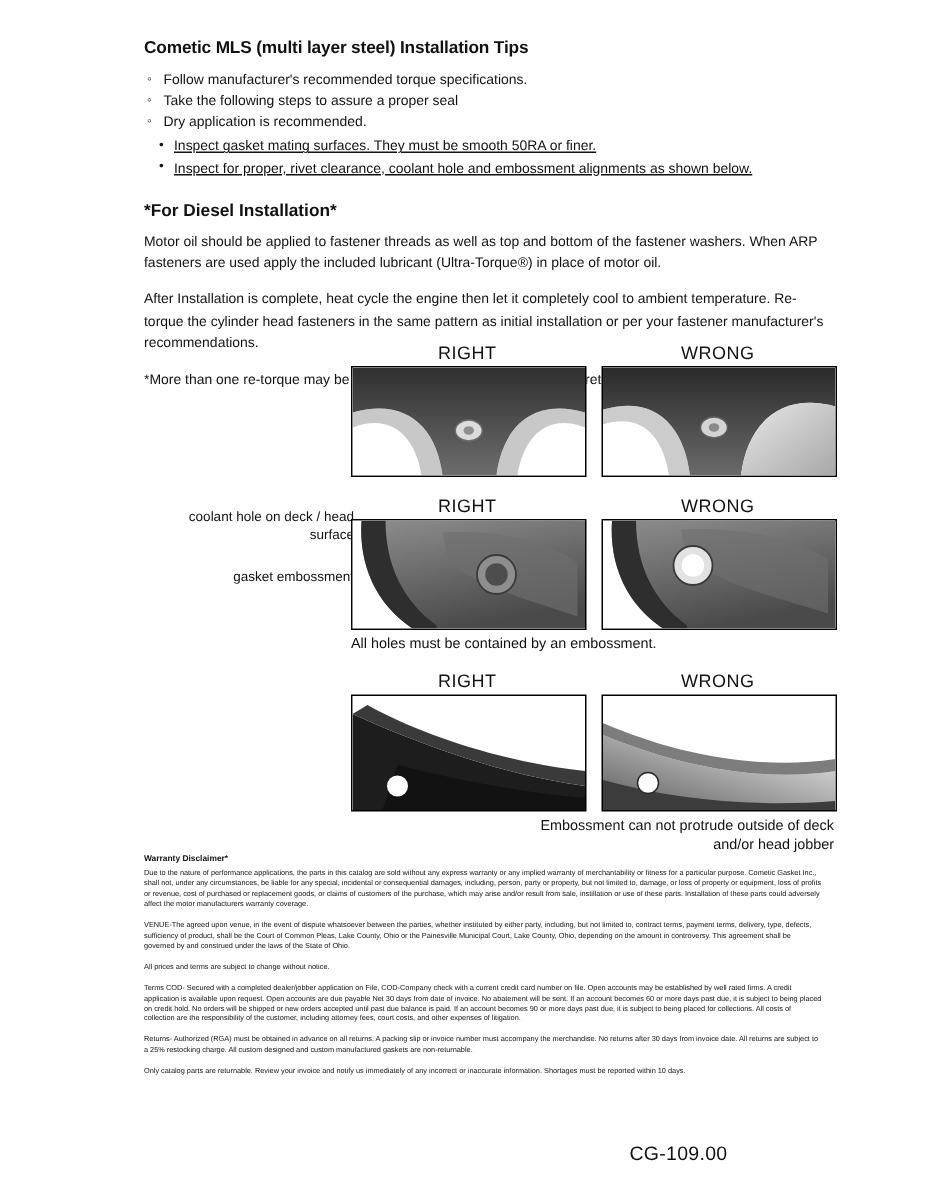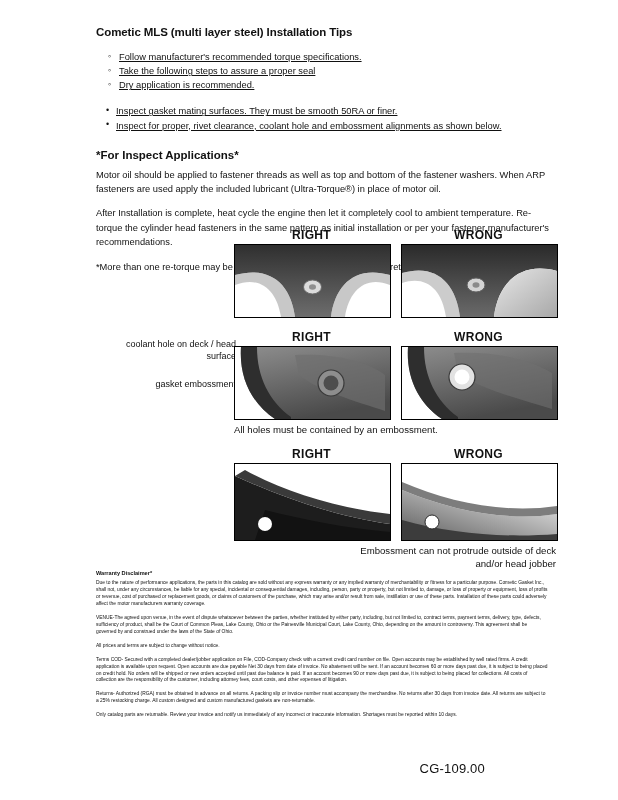--- a/index.html
+++ b/index.html
@@ -28,23 +28,22 @@
     width: 460px;
   }
   h1.title {
     font-size: 11.5px;
     font-weight: bold;
     margin: 0 0 8px 0;
     letter-spacing: -0.1px;
   }
   ul.bullets {
     list-style: none;
-    margin: 12px;
+    margin: 2px;
     padding: 0;
-    text-decoration: underline;
   }
   ul.bullets > li {
     font-size: 9.3px;
     line-height: 1.52;
     padding-left: 11px;
     position: relative;
   }
   ul.bullets > li::before {
     content: "\25E6";
     position: absolute;
@@ -93,21 +92,21 @@
   .fig-row {
     display: flex;
     gap: 12px;
     justify-content: flex-start;
     margin-left: 138px;
   }
   .fig-col { width: 155px; }
   .fig-label {
     text-align: center;
     font-size: 12px;
-    font-weight: bold;
+    font-weight: normal;
     letter-spacing: 0.3px;
     margin-bottom: 2px;
   }
   .fig-box {
     width: 155px;
     height: 72px;
     border: 1px solid #000;
     background: #ffffff;
     overflow: hidden;
     position: relative;
@@ -178,21 +177,21 @@
     <ul class="bullets">
       <li>Follow manufacturer's recommended torque specifications.</li>
       <li>Take the following steps to assure a proper seal</li>
       <li>Dry application is recommended.</li>
     </ul>
     <ul class="subbullets">
       <li>Inspect gasket mating surfaces.  They must be smooth 50RA or finer.</li>
       <li>Inspect for proper, rivet clearance, coolant hole and embossment alignments as shown below.</li>
     </ul>
 
-    <h2 class="subtitle">*For Inspect Applications*</h2>
+    <h2 class="subtitle">*For Diesel Installation*</h2>
     <p class="para">Motor oil should be applied to fastener threads as well as top and bottom of the fastener washers.  When ARP fasteners are used apply the included lubricant (Ultra-Torque®) in place of motor oil.</p>
     <p class="para">After Installation is complete, heat cycle the engine then let it completely cool to ambient temperature. Re-torque the cylinder head fasteners in the same pattern as initial installation or per your fastener manufacturer's recommendations.</p>
     <p class="para tight">*More than one re-torque may be required to achieve proper fastener stretch*</p>
   </div>
 
   <div class="figures">
 
     <div class="fig-row">
       <div class="fig-col">
         <div class="fig-label">RIGHT</div>

